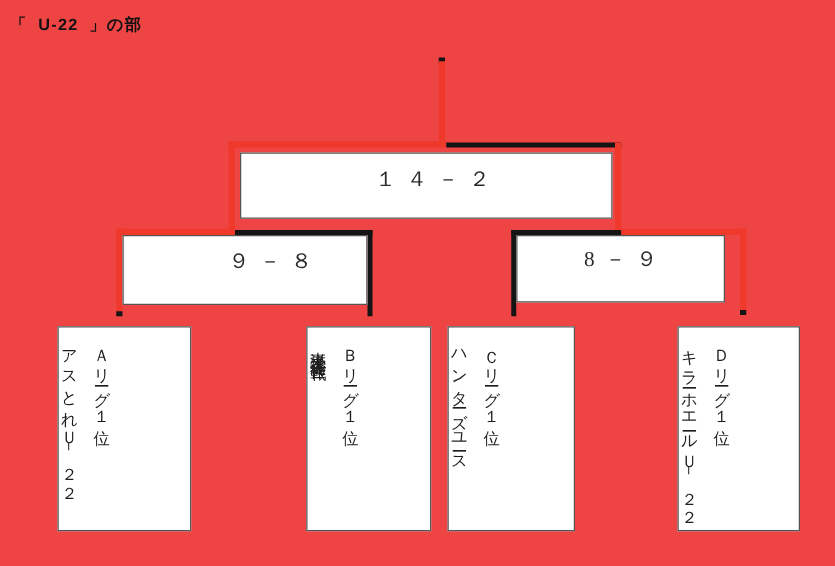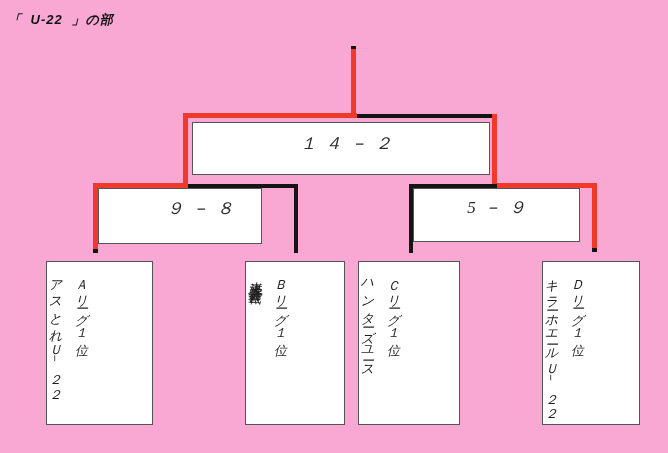--- a/index.html
+++ b/index.html
@@ -1,20 +1,19 @@
 <!DOCTYPE html>
 <html style="--c-winner: #ee392b; --c-loser: #141414; --c-border: #555555; --c-text: #1f1f1f;"><head>
 <meta charset="utf-8">
 <style>
   html,body{margin:0;padding:0;background:#ffffff;}
   .stage{
-    position:relative;width:668px;height:453px;background:#f9a8d4;overflow:hidden;
+    position:relative;width:668px;height:453px;background:#ef4444;overflow:hidden;
     font-family:"Liberation Serif","DejaVu Serif",serif;
     color:var(--c-text,#1f1f1f);
-    font-style:italic;
   }
   
   .title{
     position:absolute;left:8px;top:11px;display:flex;gap:44px;
     font-family:"Liberation Sans","DejaVu Sans",sans-serif;
     font-weight:bold;font-size:13px;letter-spacing:1px;word-spacing:4px;
     color:#111;white-space:nowrap;
   }
   
   .ln{position:absolute;}
@@ -67,26 +66,26 @@
   <div class="ln blk" style="left:409px;top:184px;width:88px;height:4px;"></div>
   <div class="ln red" style="left:497px;top:183px;width:100px;height:5px;"></div>
   <div class="ln blk" style="left:409px;top:184px;width:4px;height:69px;"></div>
   <div class="ln red" style="left:592px;top:183px;width:5px;height:65px;"></div>
   <div class="ln blk" style="left:592px;top:248px;width:5px;height:4px;"></div>
 
   <div class="box score-box final-box" style="left:192px;top:122px;width:298px;height:53px;">
     <span class="score">１４－２</span>
   </div>
 
-  <div class="box score-box semi-box" style="left:98px;top:188px;width:164px;height:56px;padding-left:40px;">
+  <div class="box score-box semi-box" style="left:98px;top:188px;width:196px;height:56px;padding-left:40px;">
     <span class="score">９－８</span>
   </div>
 
   <div class="box score-box semi-box" style="left:413px;top:188px;width:167px;height:54px;">
-    <span class="score">5－９</span>
+    <span class="score">8－９</span>
   </div>
 
   <div class="box" style="left:46px;top:261px;width:107px;height:164px;">
     <div class="vtext">
       <span class="team-league">Ａリーグ１位</span>
       <span class="team-name">アスとれＵ－２２</span>
     </div>
   </div>
 
   <div class="box" style="left:245px;top:261px;width:100px;height:164px;">

